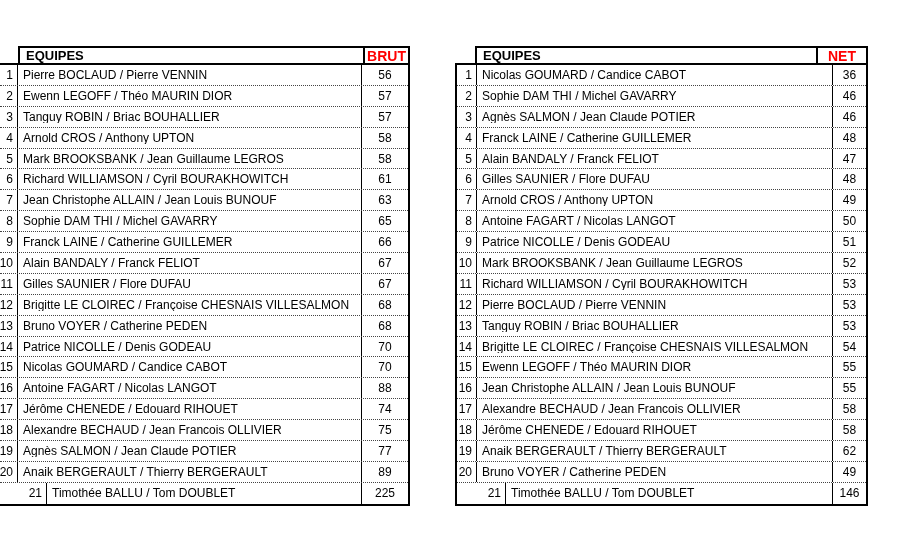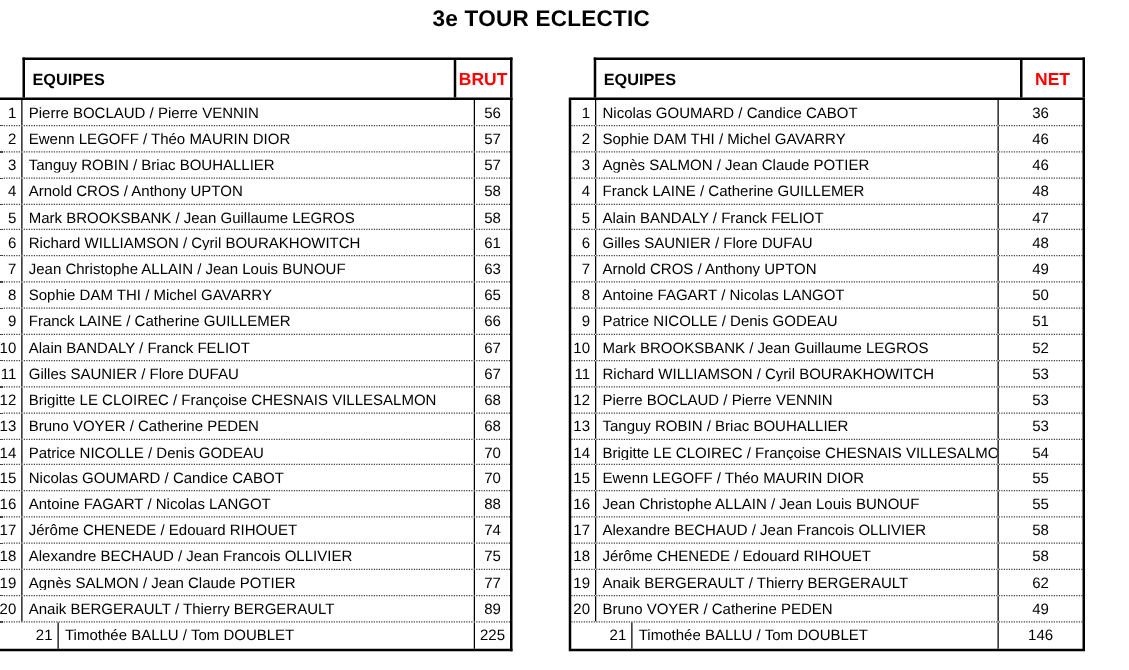--- a/index.html
+++ b/index.html
@@ -20,21 +20,21 @@
     font-weight:bold;
     letter-spacing:0.2px;
     color:#000;
   }
   .score-table{position:absolute;top:46px;}
   .score-table.left{left:0;width:410px;}
   .score-table.right{left:455px;width:413px;}
 
   .thead{
     display:flex;
-    height:32px;
+    height:17px;
     border:2px solid #000;
     border-bottom:none;
     align-items:center;
   }
   .score-table.left  .thead{margin-left:18px;}
   .score-table.right .thead{margin-left:20px;}
   .thead .h-equipes{
     flex:1;
     padding-left:6px;
     font-size:13px;
@@ -81,29 +81,28 @@
     overflow:hidden;
     font-size:12px;
   }
   .cell-score{
     border-left:1px solid #000;
     text-align:center;
     height:100%;
     display:flex;align-items:center;justify-content:center;
     font-size:12px;
   }
-  .score-table.left  .cell-score{width:29px;}
-  .score-table.right .cell-score{width:68px;}
+  .score-table.left  .cell-score{width:47px;}
+  .score-table.right .cell-score{width:34px;}
 </style>
 </head>
 <body>
 
 <div class="page">
 
-  <div class="title">3e TOUR ECLECTIC</div>
 
   <div class="score-table left">
     <div class="thead">
       <div class="h-equipes">EQUIPES</div>
       <div class="h-score" style="color:#ff0000;">BRUT</div>
     </div>
     <div class="tbody">
 
         <div class="row">
           <div class="cell-rank">1</div>

